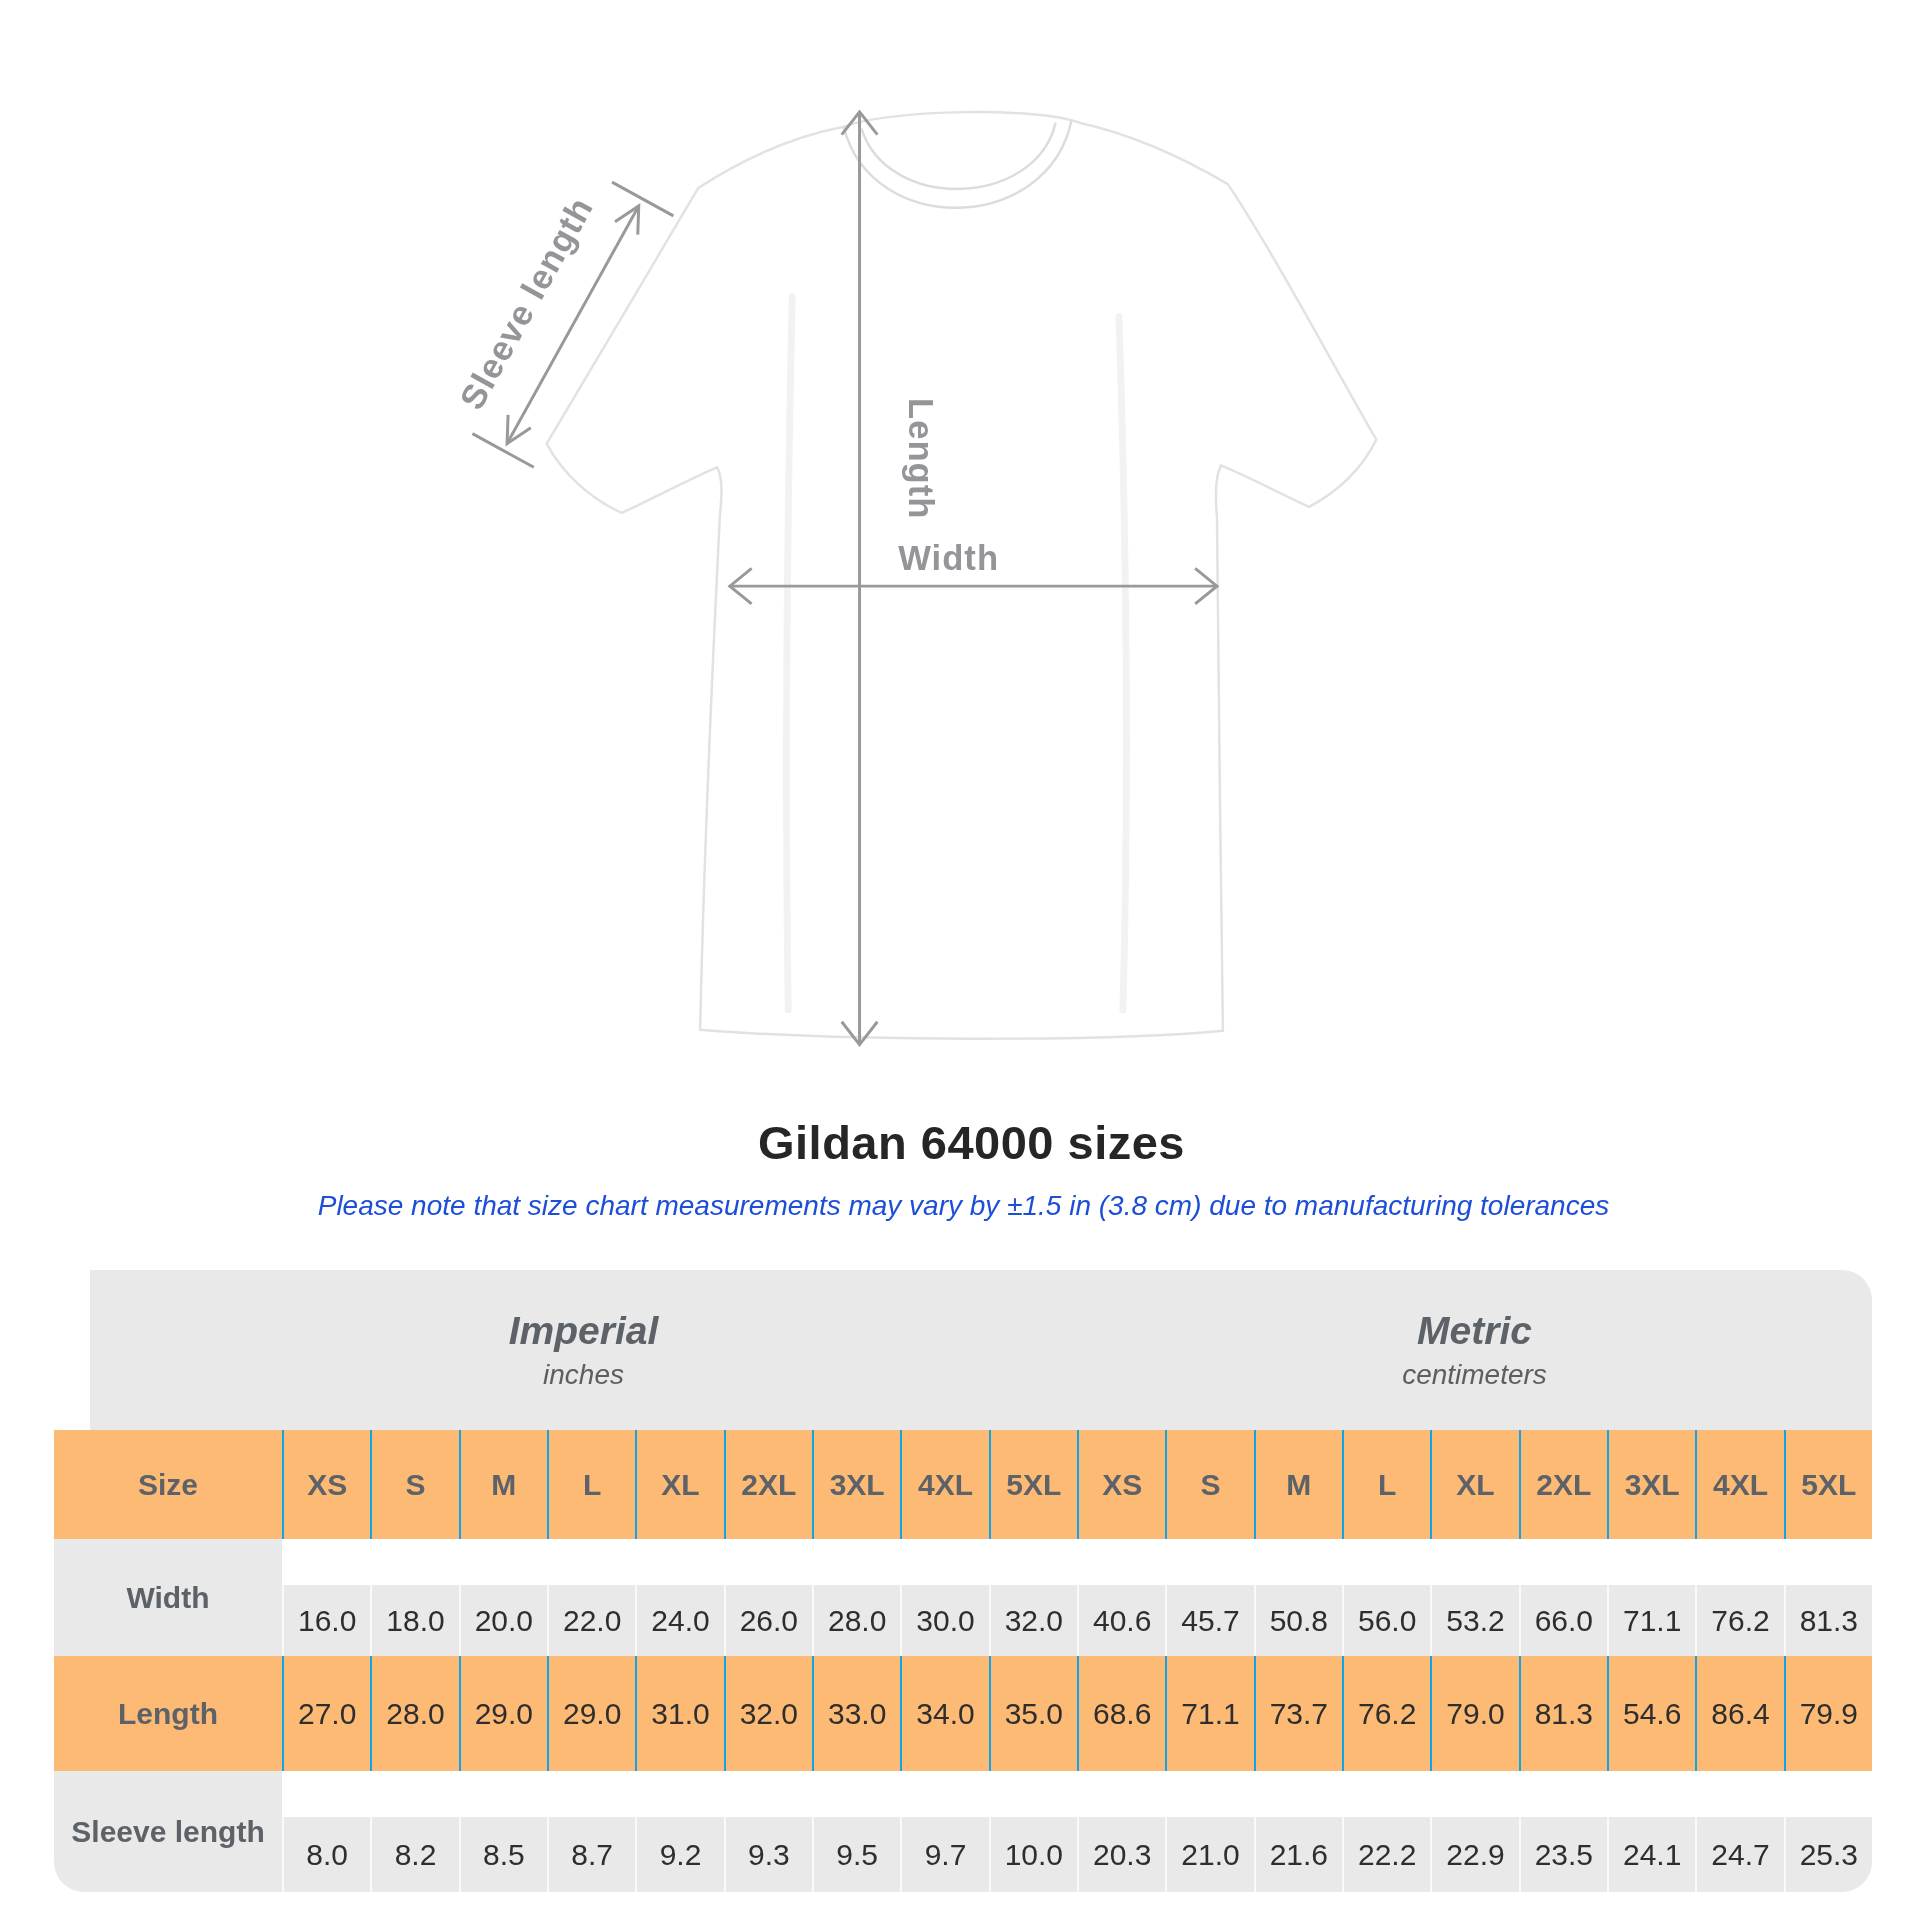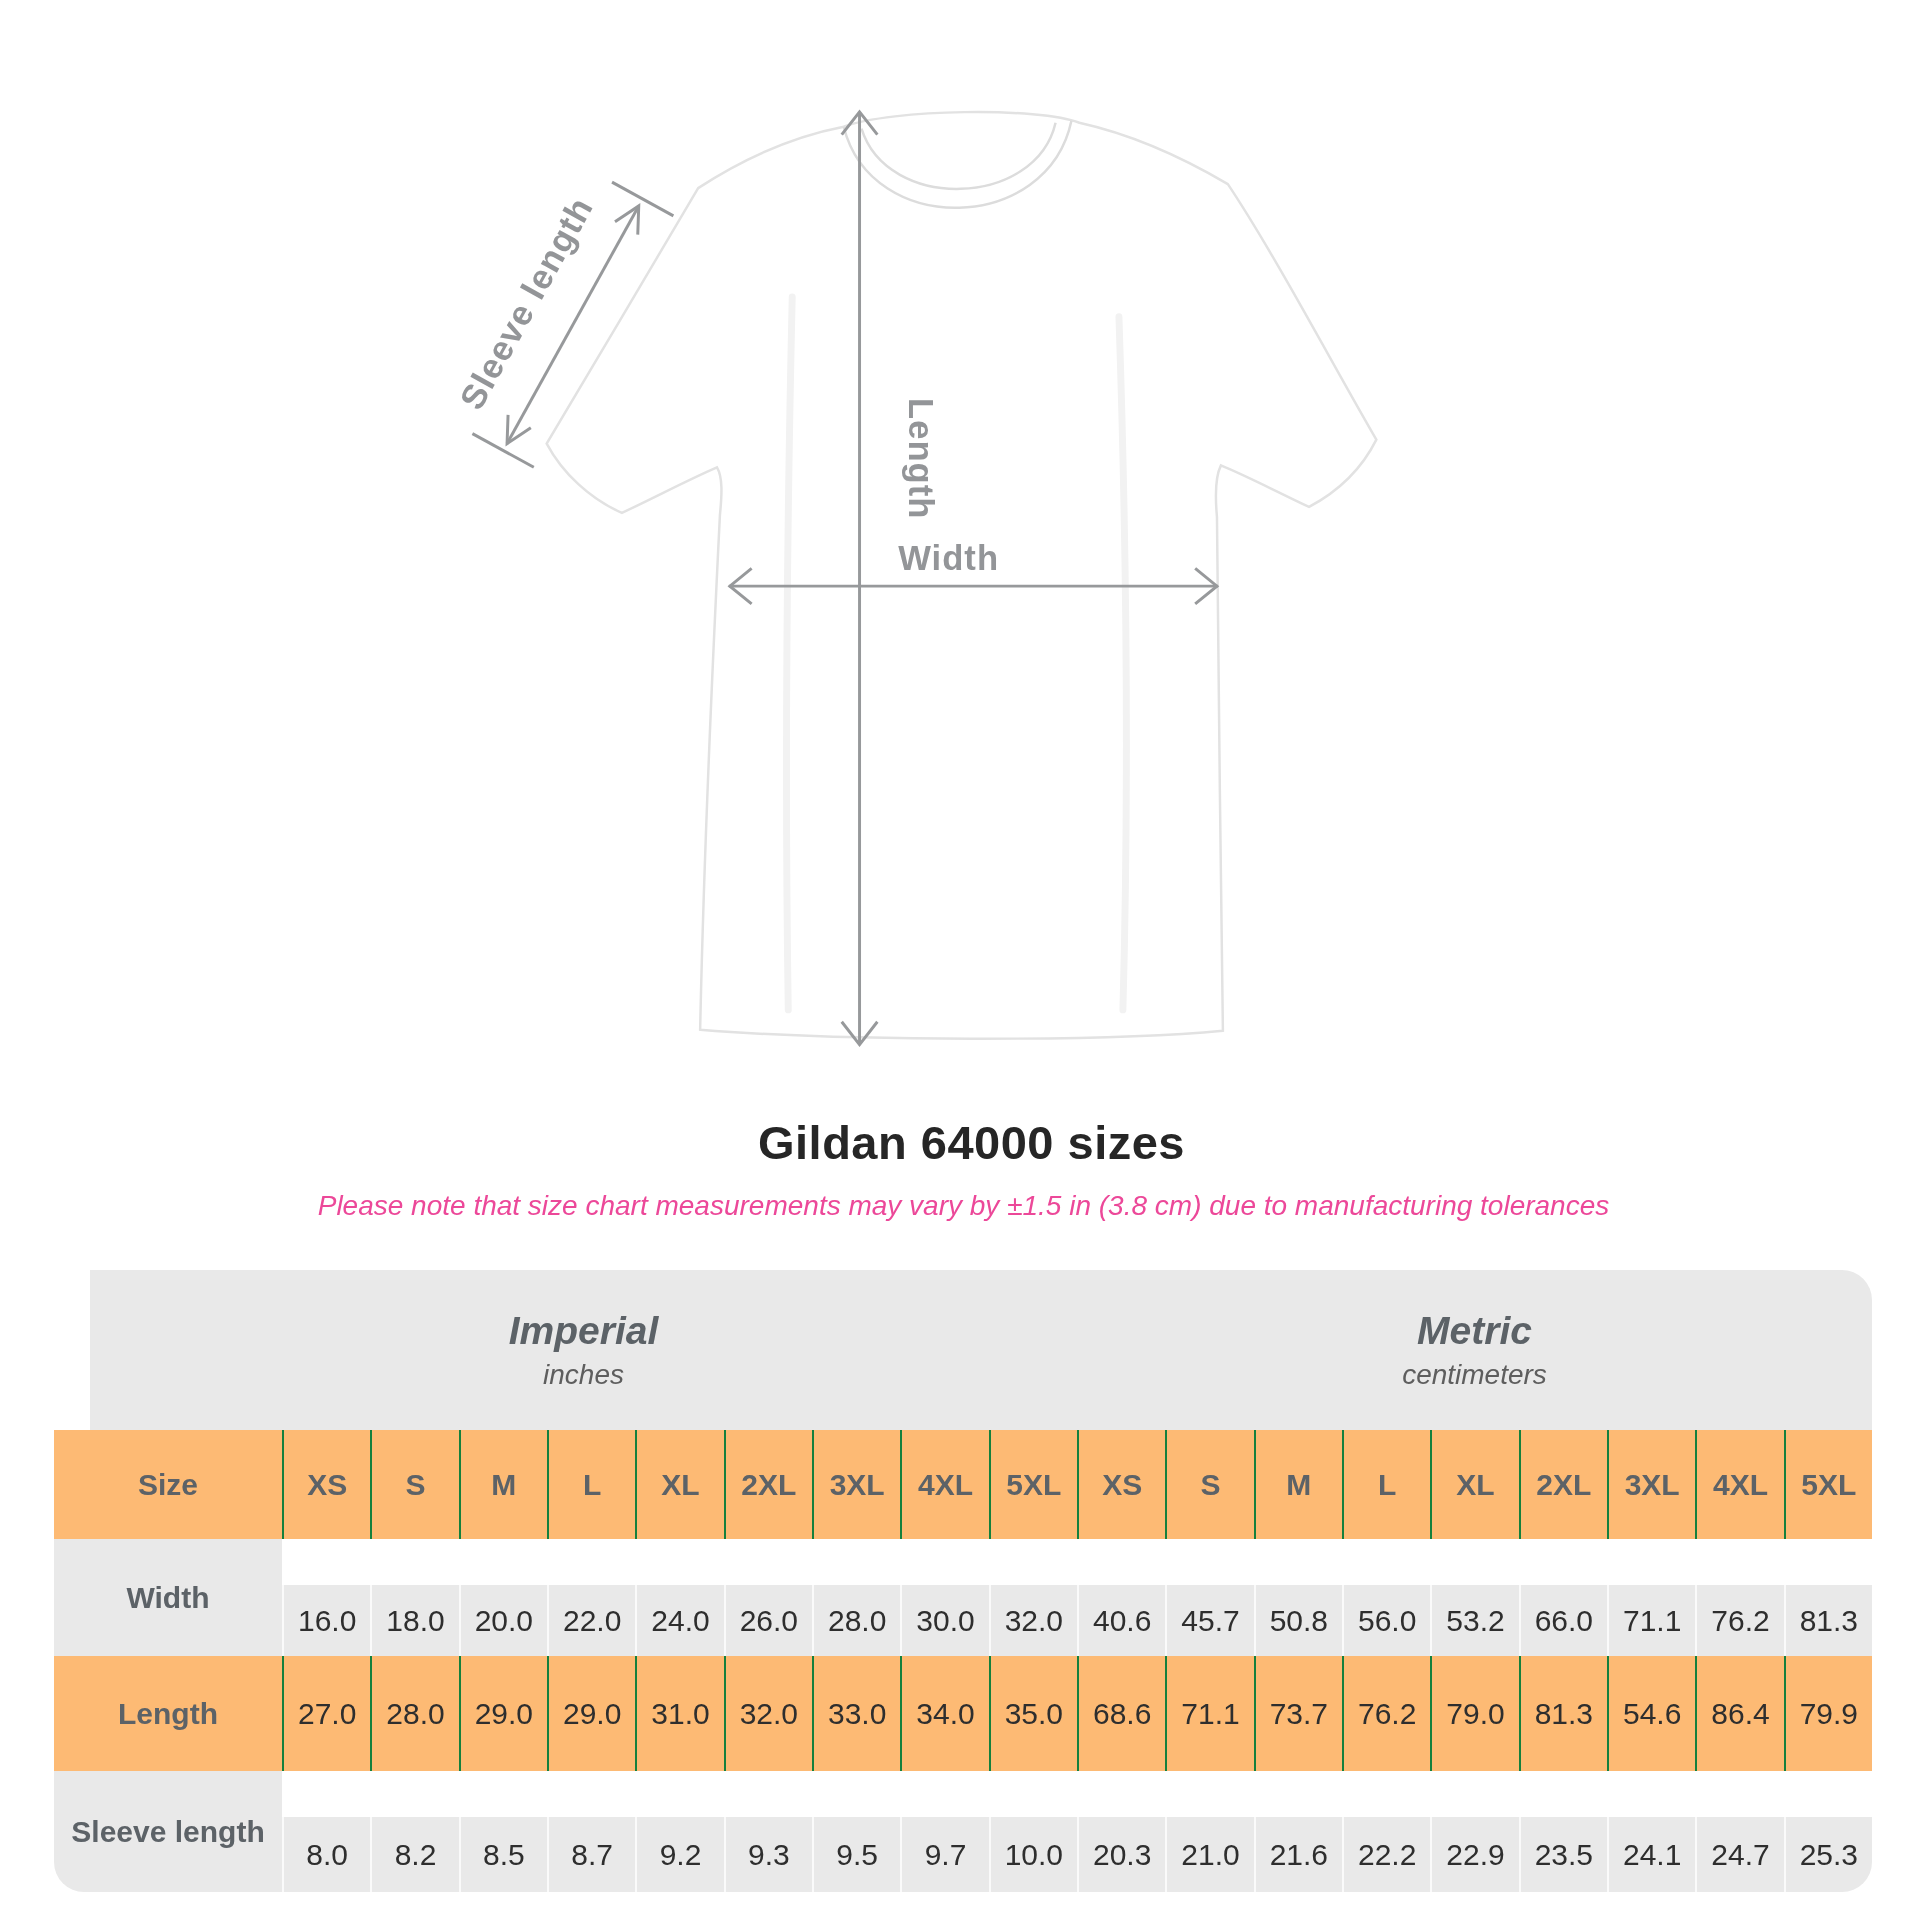--- a/index.html
+++ b/index.html
@@ -12,38 +12,38 @@
   .shirt-detail{fill:none;stroke:#dcdcdc;stroke-width:2.5;}
   .wrinkle{fill:none;stroke:#f2f2f2;stroke-width:7;stroke-linecap:round;}
   .meas-line{stroke:#97999b;stroke-width:3;fill:none;}
   .meas-label{fill:#939598;font-weight:bold;font-size:35px;letter-spacing:1px;}
   .page-title{
     position:absolute;top:1115px;left:8px;width:100%;text-align:center;
     font-size:47px;font-weight:bold;color:#262626;letter-spacing:0.5px;
   }
   .page-note{
     position:absolute;top:1190px;left:0;width:100%;text-align:center;
-    font-size:28px;font-style:italic;color:#ec4899;
+    font-size:28px;font-style:italic;color:#1d4ed8;
   }
   .size-table{
     position:absolute;top:1270px;left:54px;width:1818px;
     display:grid;
     grid-template-columns:228px repeat(18,1fr);
     grid-template-rows:160px 109px 117px 115px 121px;
     border-radius:30px;overflow:hidden;background:#ffffff;
   }
   .band{background:#e9e9e9;display:flex;flex-direction:column;align-items:center;justify-content:center;gap:6px;}
   .band-imperial{grid-column:1 / span 10;margin-left:36px;}
   .band-metric{grid-column:11 / span 9;}
   .band .g-label{font-size:39px;font-weight:bold;font-style:italic;color:#5c6267;}
   .band .g-sub{font-size:28px;font-style:italic;color:#5e5e5e;}
   .cell{display:flex;align-items:center;justify-content:center;}
   .cell.white{background:#fdba74;}
   .cell.gray{background:#e9e9e9;}
-  .cell.white.sep{border-left:2px solid #15803d;text-align:center;}
+  .cell.white.sep{border-left:2px solid #0ea5e9;text-align:center;}
   .cell.gray.sep{border-left:2px solid #fafafa;margin-top:46px;}
   .hdr{font-size:30px;font-weight:bold;color:#5c6267;}
   .rowlab{font-size:30px;font-weight:bold;color:#5c6267;}
   .num{font-size:30px;color:#2e2e2e;}
 </style>
 </head>
 <body>
 
 <div class="stage">
 

